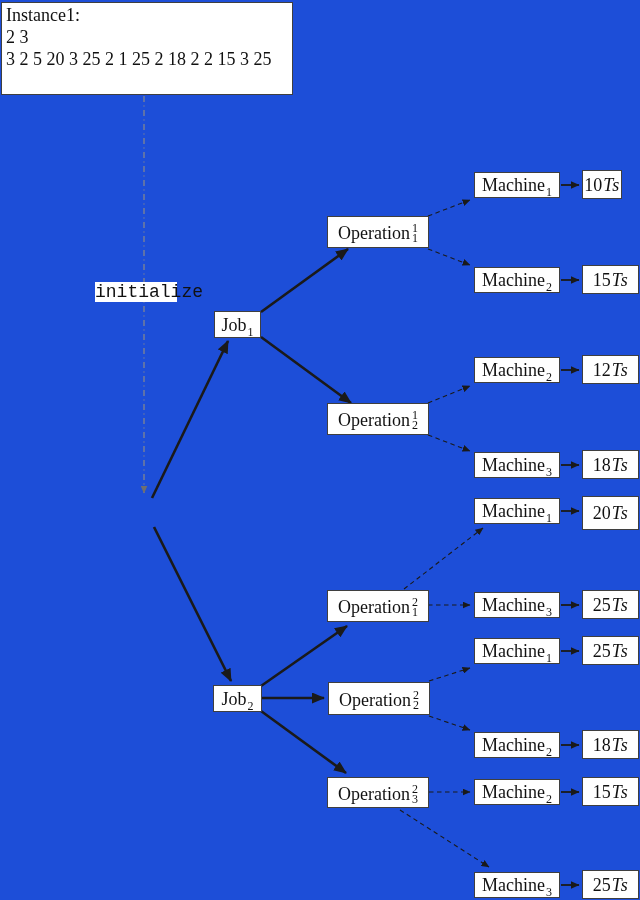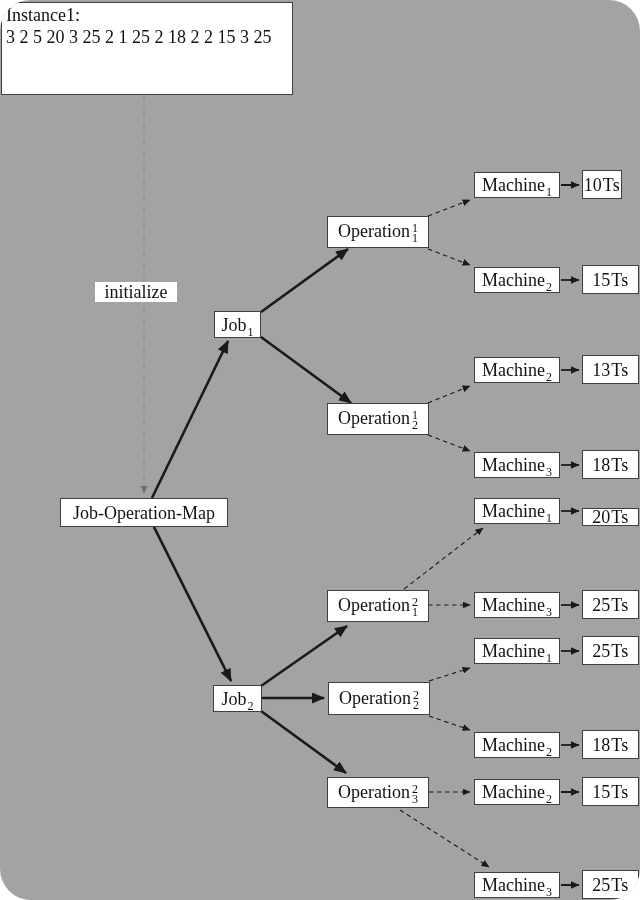--- a/index.html
+++ b/index.html
@@ -1,50 +1,49 @@
 <!DOCTYPE html>
 <html><head>
 <meta charset="utf-8">
 <style>
   html, body { margin: 0; padding: 0; background: #ffffff; }
   #canvas {
     position: relative;
     width: 640px;
     height: 900px;
-    background: #a3a3a3;
+    background: #1d4ed8;
     font-family: "Liberation Serif", "DejaVu Serif", serif;
     color: #111111;
     overflow: hidden;
-    border-radius: 31px;
   }
   #edges { position: absolute; left: 0; top: 0; width: 640px; height: 900px; }
 
   .node {
     position: absolute;
     box-sizing: border-box;
     background: #ffffff;
     border: 1px solid #3f3f3f;
     display: flex;
     align-items: center;
     justify-content: center;
     font-size: 18px;
     line-height: 1;
     white-space: nowrap;
   }
-  .lbl { display: inline-flex; align-items: flex-start; }
+  .lbl { display: inline-flex; align-items: flex-end; }
   sub.sc { font-size: 12px; line-height: 1; align-self: flex-end; transform: translateY(4px); margin-left: 1px; }
   .stack {
     display: inline-flex;
     flex-direction: column;
     align-items: flex-start;
     margin-left: 2px;
     transform: translateY(0.5px);
   }
   .stack span { font-size: 12px; line-height: 10px; }
-  .unit { margin-left: 1px; letter-spacing: 0.5px; }
+  .unit { font-style: italic; margin-left: 1px; letter-spacing: 0.5px; }
 
   #instance-box {
     position: absolute;
     left: 1px; top: 2px;
     width: 292px; height: 93px;
     box-sizing: border-box;
     background: #ffffff;
     border: 1px solid #3f3f3f;
     font-size: 18px;
     line-height: 22px;
@@ -52,20 +51,21 @@
     white-space: nowrap;
   }
   #initialize-label {
     position: absolute;
     left: 95px; top: 282px;
     width: 82px; height: 20px;
     background: #ffffff;
     text-align: center;
     font-size: 18px;
     line-height: 20px;
+    font-family: Liberation Mono, monospace;
   }
 </style>
 </head>
 <body>
 
 <div id="canvas">
 
   <svg id="edges" viewBox="0 0 640 900" xmlns="http://www.w3.org/2000/svg">
     <defs>
       <marker id="ah-thick" viewBox="0 0 13 11" markerWidth="13" markerHeight="11" refX="12" refY="5.5" orient="auto" markerUnits="userSpaceOnUse">
@@ -116,28 +116,26 @@
       <line x1="561" y1="605" x2="579" y2="605" marker-end="url(#ah-mid)"></line>
       <line x1="561" y1="651" x2="579" y2="651" marker-end="url(#ah-mid)"></line>
       <line x1="561" y1="745" x2="579" y2="745" marker-end="url(#ah-mid)"></line>
       <line x1="561" y1="792" x2="579" y2="792" marker-end="url(#ah-mid)"></line>
       <line x1="561" y1="885" x2="579" y2="885" marker-end="url(#ah-mid)"></line>
     </g>
   </svg>
 
   <div id="instance-box">
     <div>Instance1:</div>
+    <div>2 3</div>
     <div>3 2 5 20 3 25 2 1 25 2 18 2 2 15 3 25</div>
   </div>
 
   <div id="initialize-label">initialize</div>
 
-  <div class="node" style="left:60px;top:498px;width:168px;height:29px;">
-    <span>Job-Operation-Map</span>
-  </div>
 
   <div class="node" style="left:214px;top:311px;width:47px;height:27px;">
     <span class="lbl">
         <span>Job</span>
         <sub class="sc">1</sub>
       </span>
   </div>
   <div class="node" style="left:213px;top:685px;width:49px;height:27px;">
     <span class="lbl">
         <span>Job</span>
@@ -218,21 +216,21 @@
   </div>
 
   <div class="node" style="left:474px;top:357px;width:86px;height:26px;">
     <span class="lbl">
         <span>Machine</span>
         <sub class="sc">2</sub>
       </span>
   </div>
   <div class="node" style="left:582px;top:355px;width:57px;height:29px;">
     <span class="lbl">
-        <span>13</span>
+        <span>12</span>
         <span class="unit">Ts</span>
       </span>
   </div>
 
   <div class="node" style="left:474px;top:452px;width:86px;height:26px;">
     <span class="lbl">
         <span>Machine</span>
         <sub class="sc">3</sub>
       </span>
   </div>
@@ -242,21 +240,21 @@
         <span class="unit">Ts</span>
       </span>
   </div>
 
   <div class="node" style="left:474px;top:498px;width:86px;height:26px;">
     <span class="lbl">
         <span>Machine</span>
         <sub class="sc">1</sub>
       </span>
   </div>
-  <div class="node" style="left:582px;top:508px;width:57px;height:18px;">
+  <div class="node" style="left:582px;top:496px;width:57px;height:34px;">
     <span class="lbl">
         <span>20</span>
         <span class="unit">Ts</span>
       </span>
   </div>
 
   <div class="node" style="left:474px;top:592px;width:86px;height:26px;">
     <span class="lbl">
         <span>Machine</span>
         <sub class="sc">3</sub>

